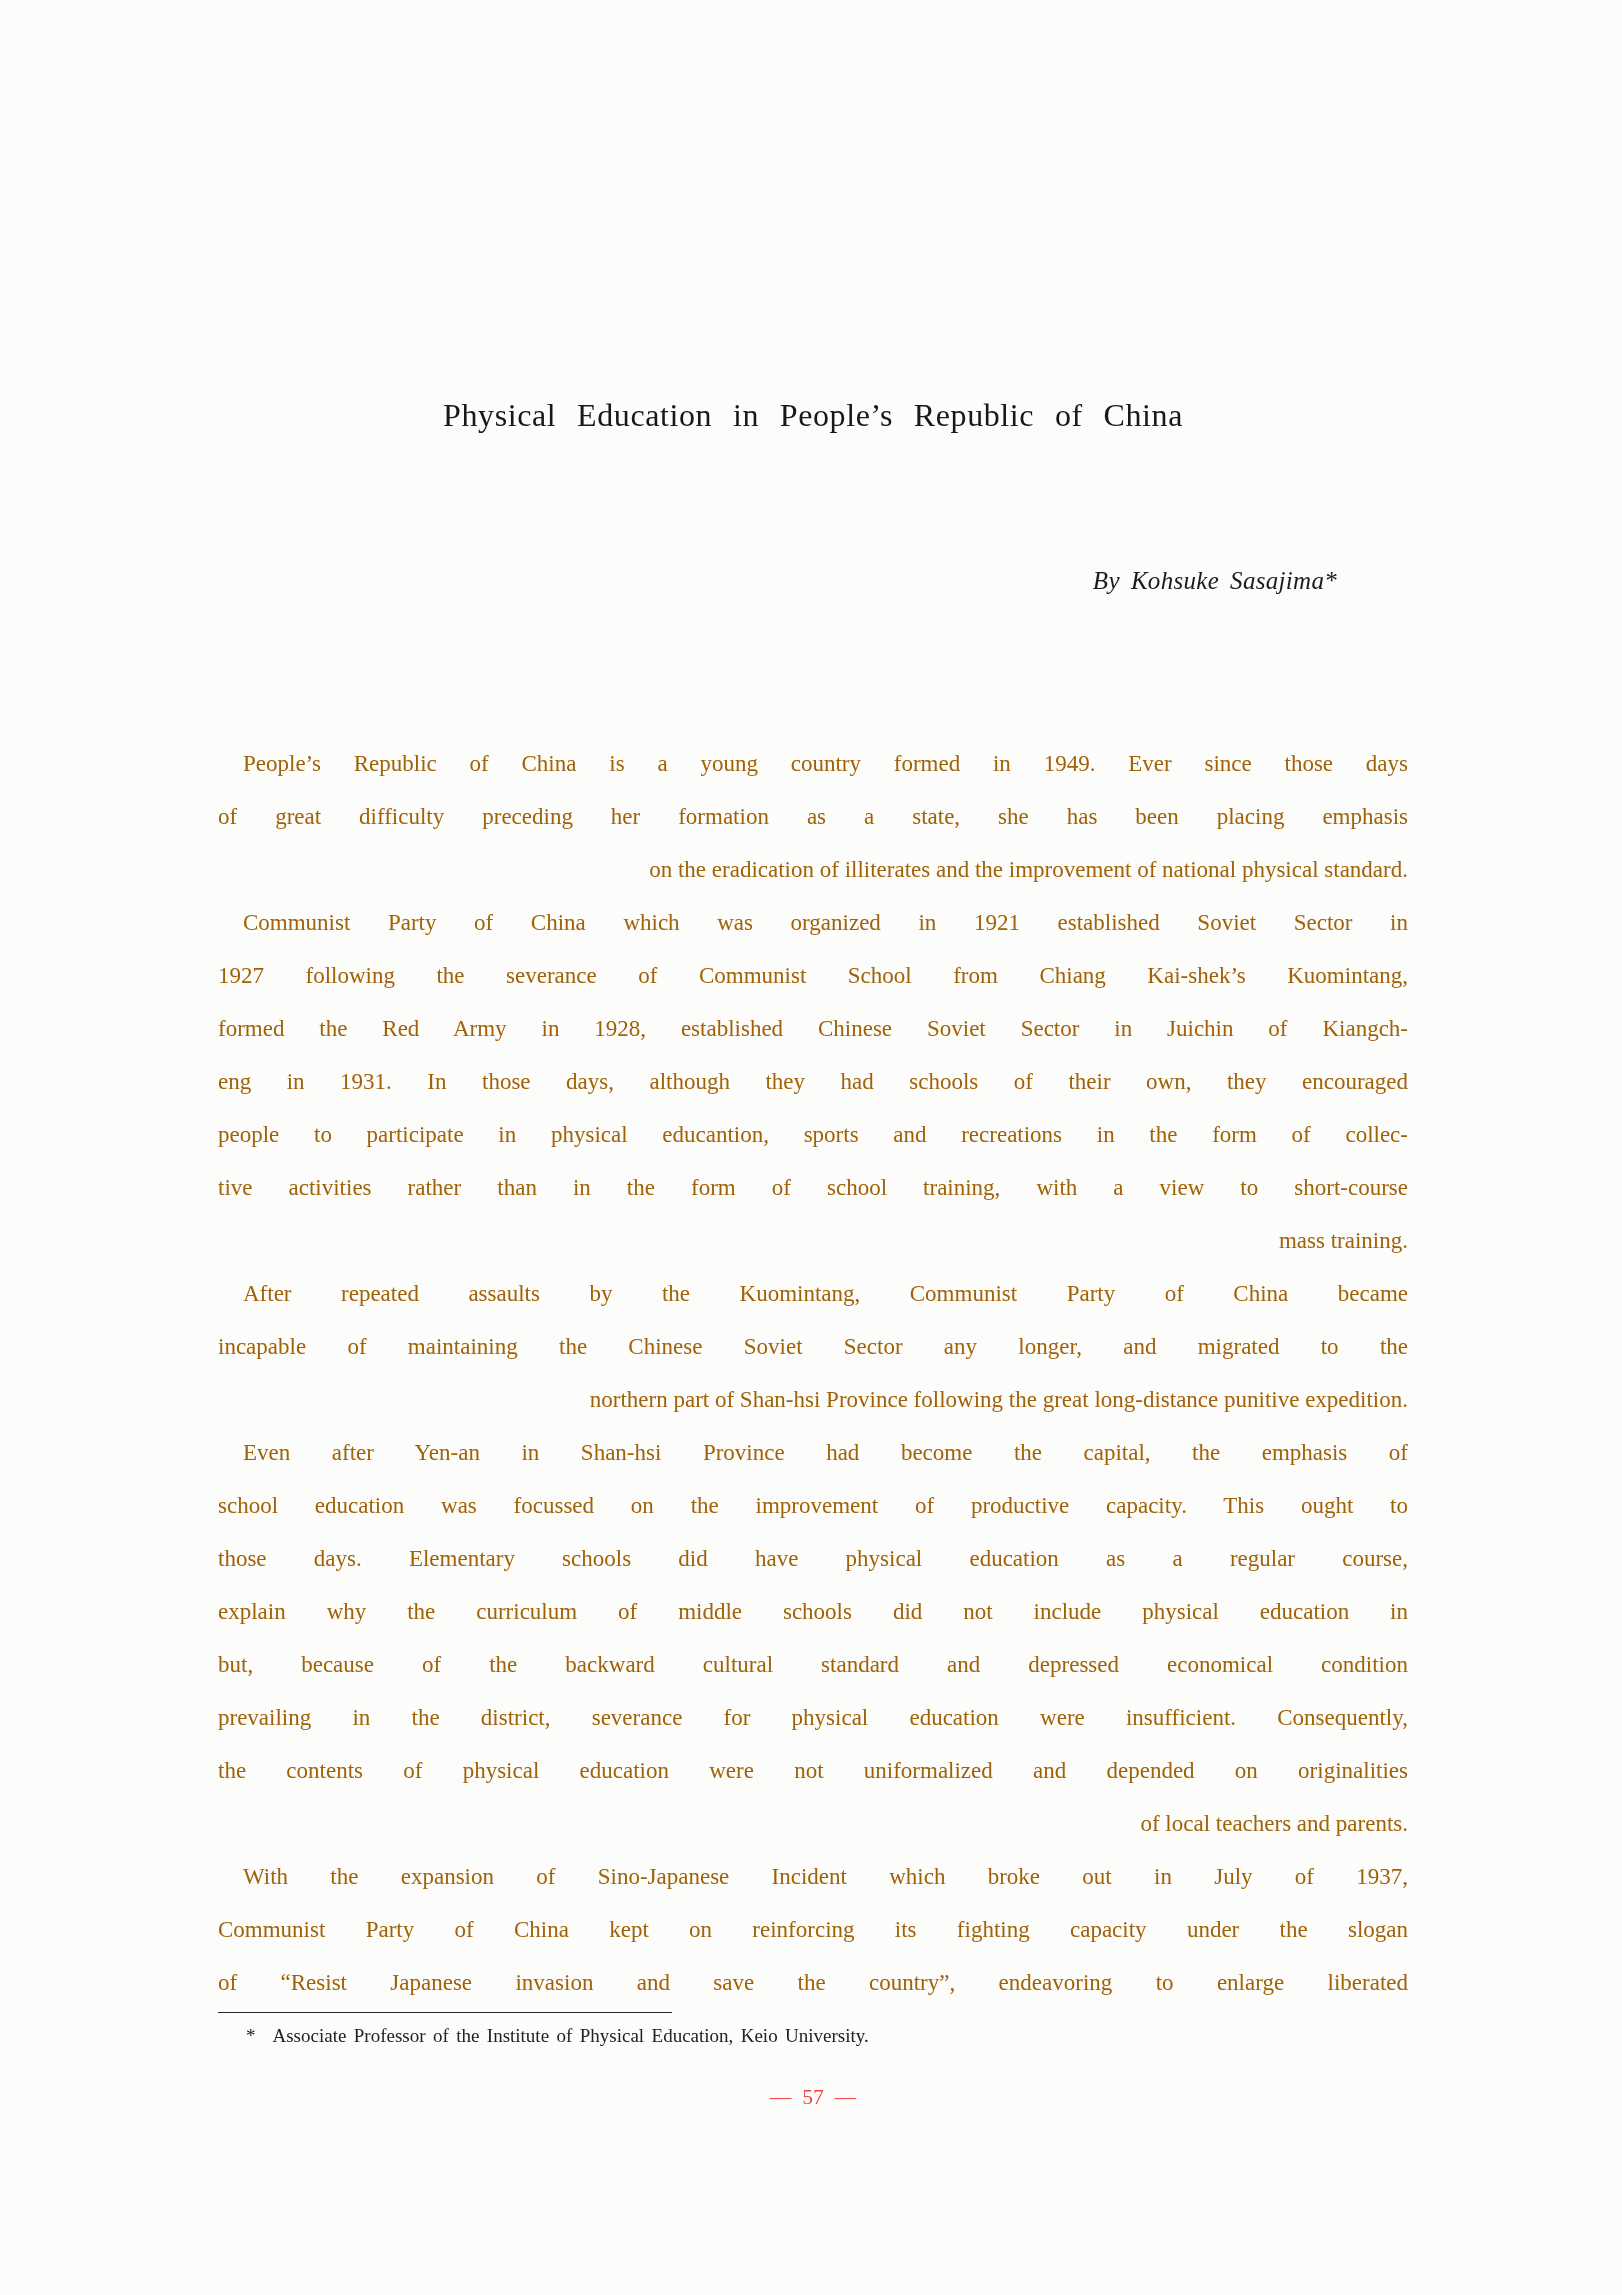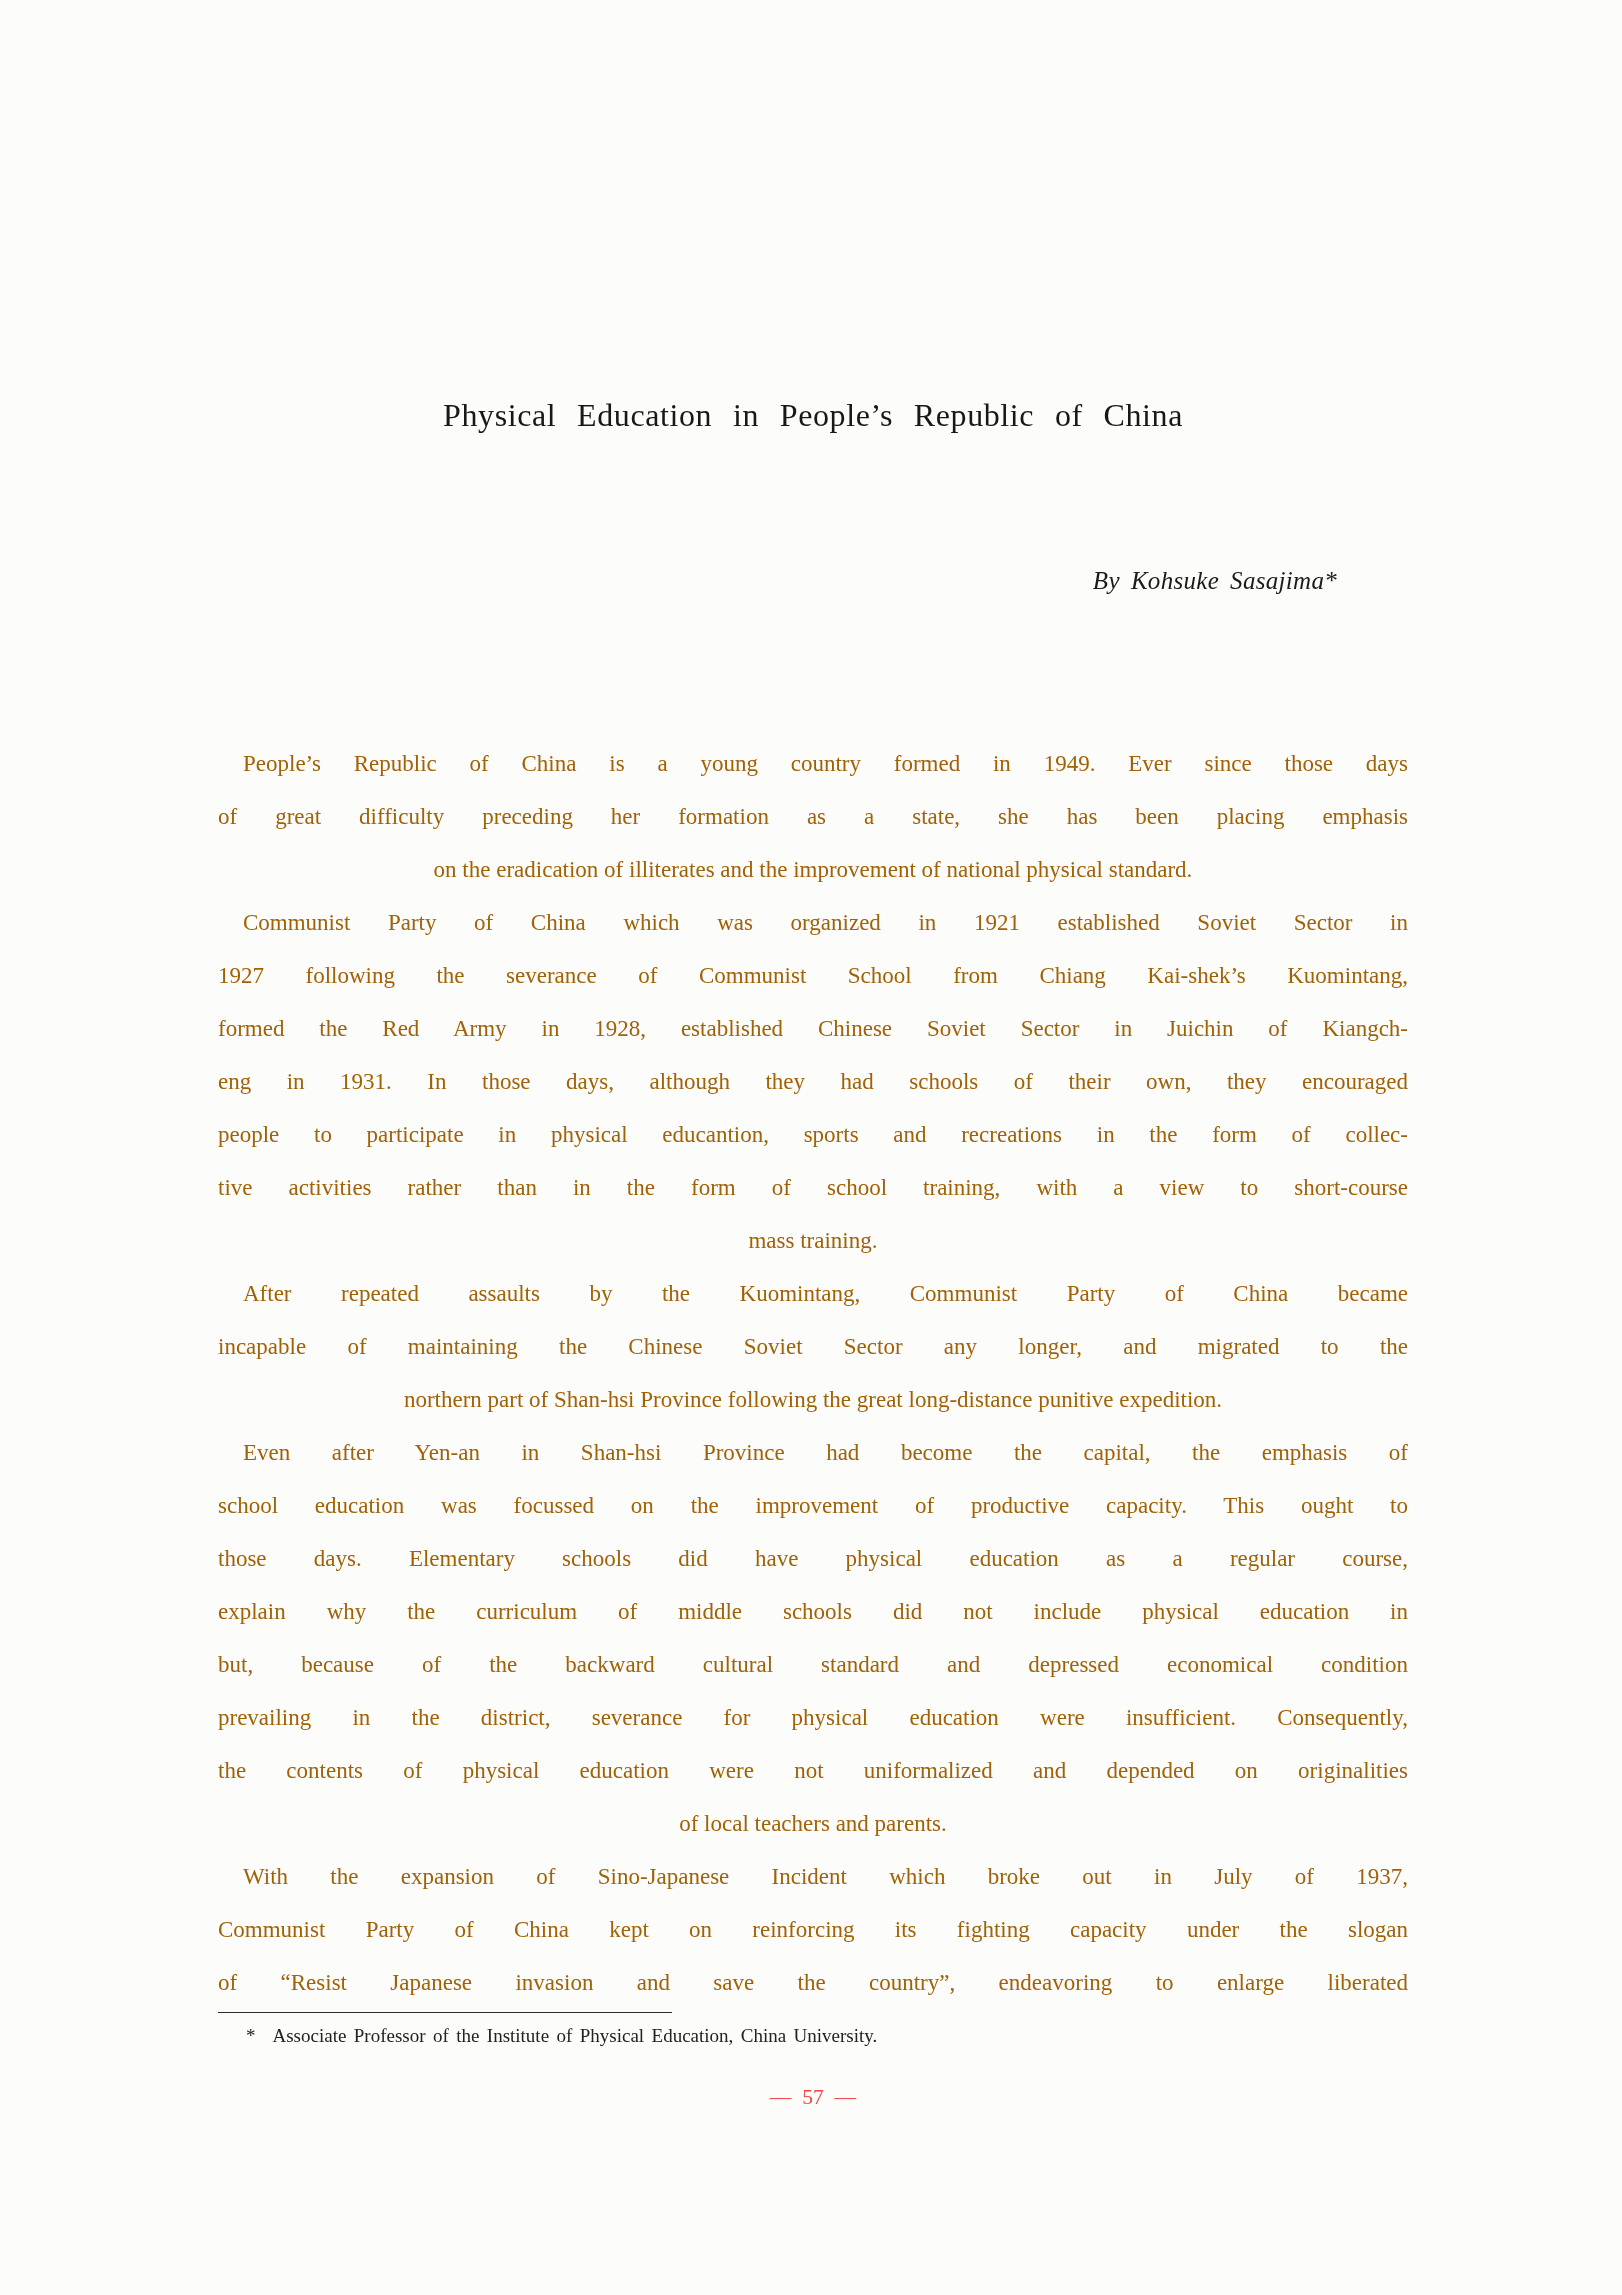--- a/index.html
+++ b/index.html
@@ -54,21 +54,21 @@
     font-size: 23px;
     line-height: 53px;
     height: 53px;
     white-space: normal;
     color: #a16207;
   }
   .jline {
     text-align: justify;
     text-align-last: justify;
   }
-  .lastline { text-align: center; }
+  .lastline { text-align: right; }
   .firstline { text-indent: 25px; }
   .footnote-block {
     position: absolute;
     top: 2012px;
     left: 218px;
     width: 1190px;
   }
   .footnote-rule {
     width: 454px;
     border-top: 1.7px solid #2a2a2a;
@@ -138,20 +138,20 @@
       <div class="para">
         <div class="line jline firstline">With the expansion of Sino-Japanese Incident which broke out in July of 1937,</div>
         <div class="line jline">Communist Party of China kept on reinforcing its fighting capacity under the slogan</div>
         <div class="line jline">of “Resist Japanese invasion and save the country”, endeavoring to enlarge liberated</div>
       </div>
     </div>
 
   <div class="footnote-block">
     <div class="footnote-rule"></div>
     <div class="footnote">
-      <span class="fn-marker">*</span><span>Associate Professor of the Institute of Physical Education, China University.</span>
+      <span class="fn-marker">*</span><span>Associate Professor of the Institute of Physical Education, Keio University.</span>
     </div>
   </div>
 
   <div class="page-number">— 57 —</div>
 
 </div>
 
 
 </body></html>

